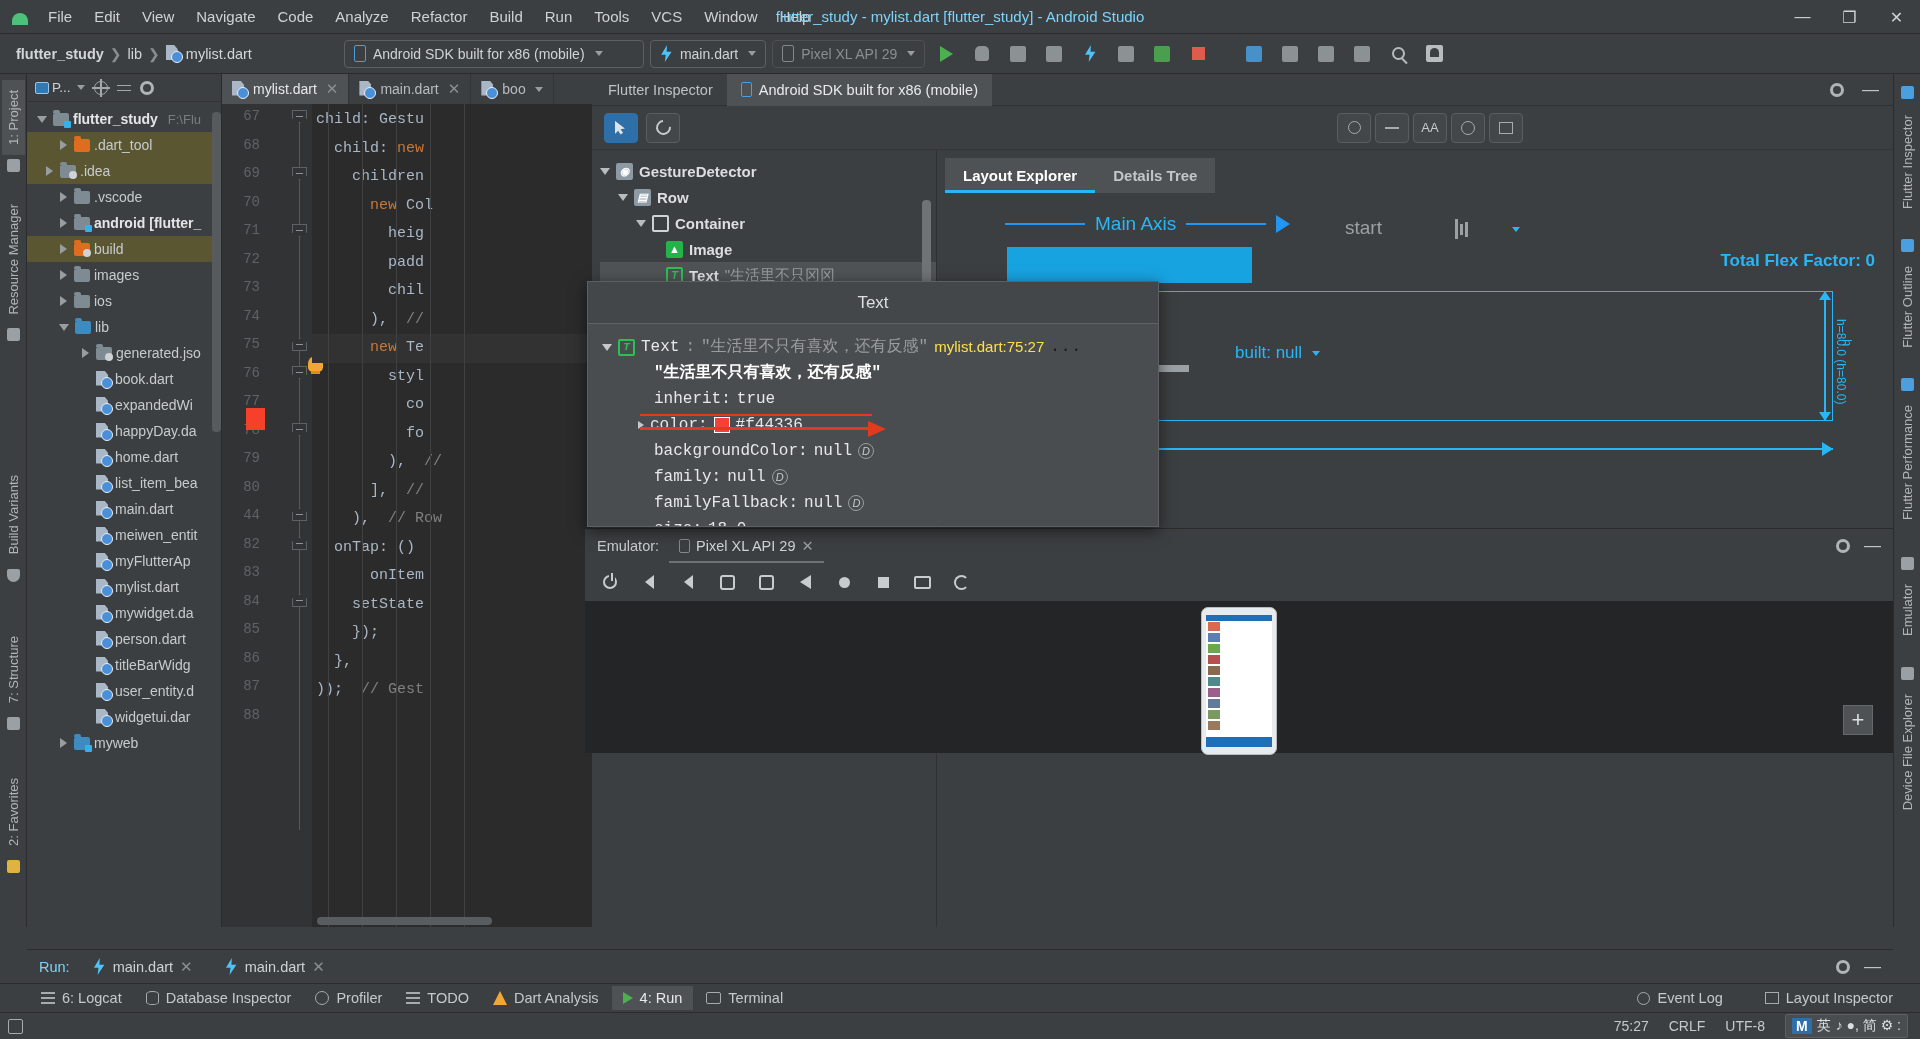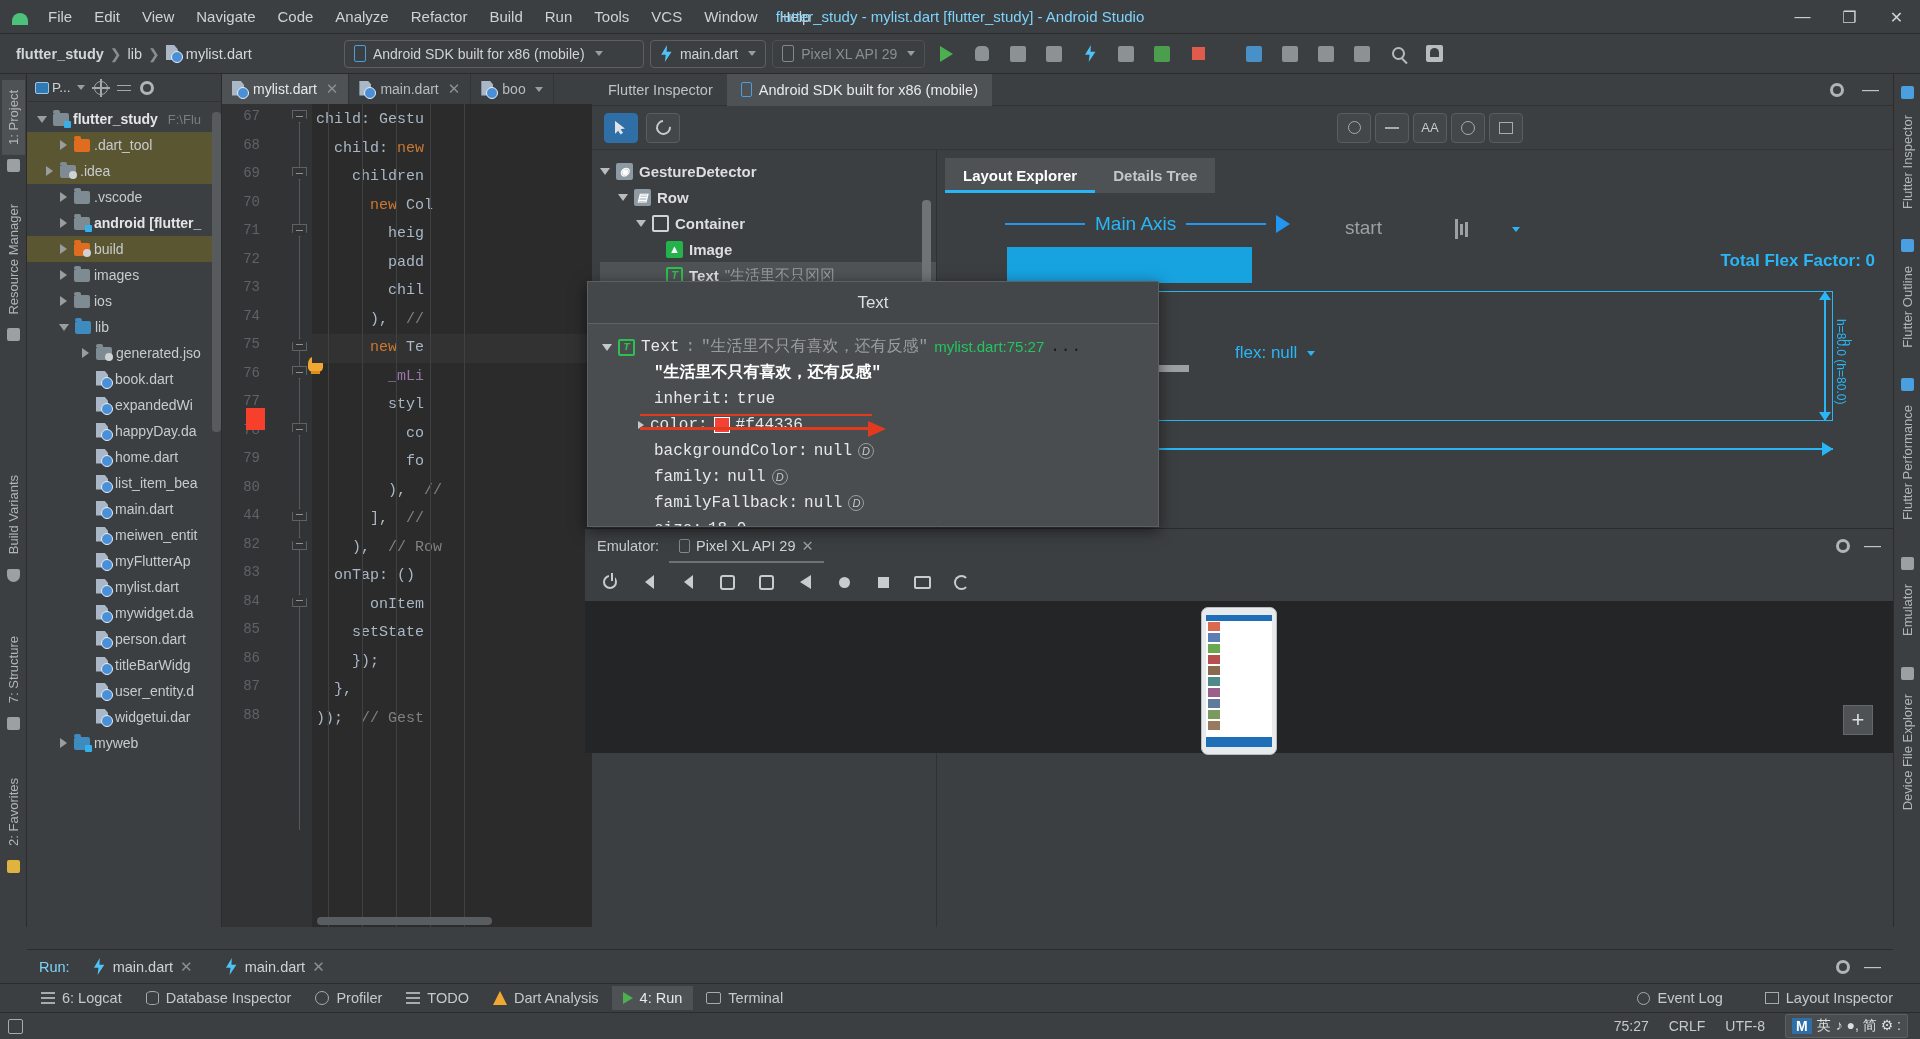--- a/index.html
+++ b/index.html
@@ -316,21 +316,21 @@
     font-size: 17px; color: #dcdedf; border-bottom: 1px solid #606365; background: #434749; }
   .tip-body { flex: 1; padding: 10px 8px 0 14px; font-family: "Liberation Mono", monospace;
     font-size: 16px; color: #e6e8e9; line-height: 26px; position: relative; overflow: hidden; }
   .tip-row { display: flex; align-items: center; gap: 6px; white-space: nowrap; }
   .tip-tri { width: 0; height: 0; border-left: 5px solid transparent; border-right: 5px solid transparent;
     border-top: 7px solid #c6c9cb; }
   .tip-tri-r { width: 0; height: 0; border-top: 4.5px solid transparent; border-bottom: 4.5px solid transparent;
     border-left: 6px solid #c6c9cb; margin-left: 10px; }
   .tip-grey { color: #9a9d9f; }
   .tip-kw { color: #e6e8e9; }
-  .tip-loc { color: #22c55e; font-family: "Liberation Sans", sans-serif; font-size: 15px; }
+  .tip-loc { color: #fde047; font-family: "Liberation Sans", sans-serif; font-size: 15px; }
   .tip-dots { color: #1a1a1a; letter-spacing: 1px; }
   .tip-bold { font-weight: bold; color: #ffffff; }
   .swatch-red { width: 16px; height: 16px; background: #f44336; border: 1px solid #ffffff; display: inline-block; }
   .dbadge { width: 16px; height: 16px; border-radius: 50%; border: 1.5px solid #9a9d9f;
     font-size: 11px; color: #c6c9cb; display: inline-flex; align-items: center; justify-content: center;
     font-family: "Liberation Sans", sans-serif; }
   .red-arrow { position: absolute; left: 52px; top: 96px; width: 246px; height: 16px; }
   .red-arrow .shaft { position: absolute; left: 0; top: 7px; width: 228px; height: 3px; background: #e23a1f; }
   .red-arrow .head { position: absolute; right: 0; top: 1px; width: 0; height: 0;
     border-top: 8px solid transparent; border-bottom: 8px solid transparent; border-left: 18px solid #e23a1f; }
@@ -779,21 +779,20 @@
           <div id="code-lines">
               <div class="cline">child: Gestu</div>
               <div class="cline">  child: <span class="kw">new</span> </div>
               <div class="cline">    children</div>
               <div class="cline">      <span class="kw">new</span> Col</div>
               <div class="cline">        heig</div>
               <div class="cline">        padd</div>
               <div class="cline">        chil</div>
               <div class="cline">      ),  <span class="cmt">//</span></div>
               <div class="cline cur">      <span class="kw">new</span> Te</div>
-              <div class="cline">        <span class="fld-ref">_mLi</span></div>
               <div class="cline">        styl</div>
               <div class="cline">          co</div>
               <div class="cline">          fo</div>
               <div class="cline">        ),  <span class="cmt">//</span></div>
               <div class="cline">      ],  <span class="cmt">//</span></div>
               <div class="cline">    ),  <span class="cmt">// Row</span></div>
               <div class="cline">  onTap: ()</div>
               <div class="cline">      onItem</div>
               <div class="cline">    setState</div>
               <div class="cline">    });</div>
@@ -898,21 +897,21 @@
                 <i class="align-bar" style="height:11px"></i>
                 <i class="align-bar" style="height:15px"></i>
               <i class="caret-dn" style="border-top-color:#29b6f6;margin-left:42px"></i>
             </div>
             <div class="flexfac">Total Flex Factor: 0</div>
             <div class="box-blue"></div>
             <div class="box-outline"></div>
             <div class="box-green"></div>
             <div class="box-grey"></div>
             <div class="flexnull">
-              <span>flex: null</span>
+              <span>built: null</span>
               <i class="caret-dn" style="border-top-color:#29b6f6"></i>
             </div>
             <div class="vmeas">
               <i class="vl"></i>
                 <i class="up"></i>
                 <i class="dn"></i>
               <span class="txt">h=80.0
 (h=80.0)</span>
             </div>
             <div class="rcorner">h</div>

